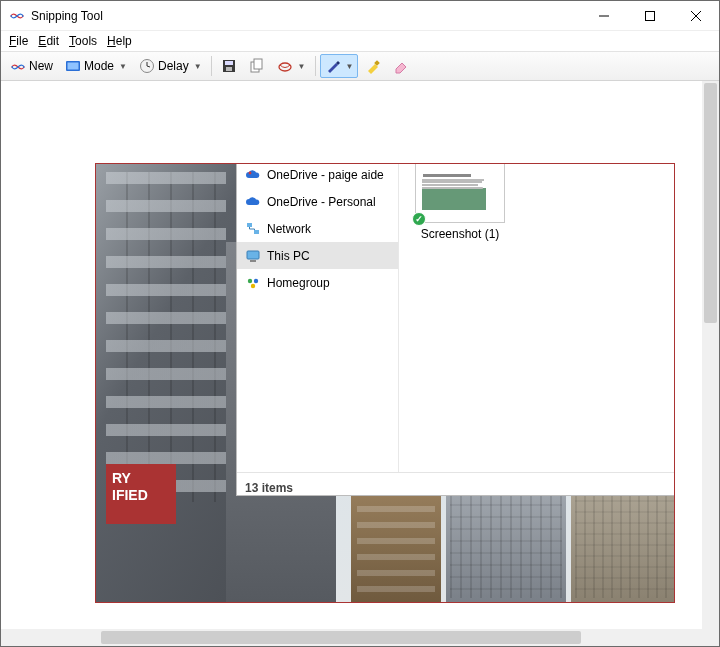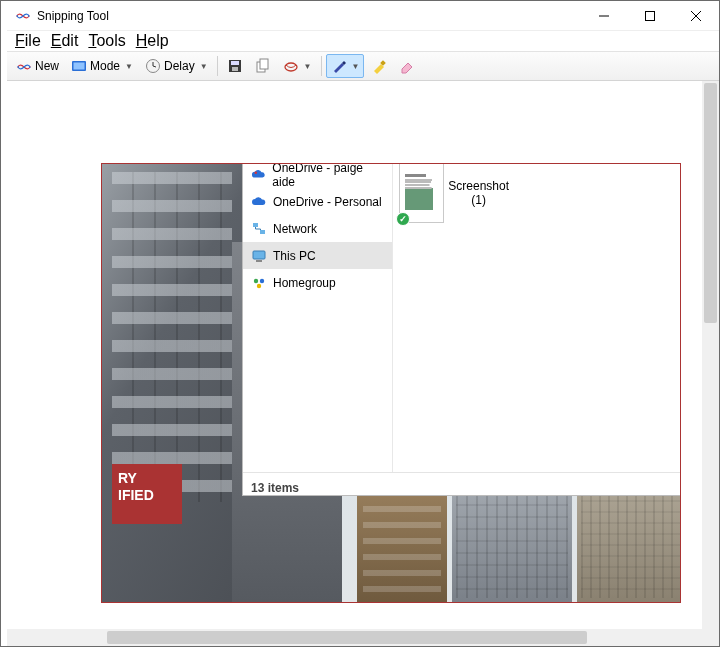--- a/index.html
+++ b/index.html
@@ -1,26 +1,26 @@
 <!DOCTYPE html>
 <html><head>
 <meta charset="utf-8">
 <style>
   * { box-sizing: border-box; margin: 0; padding: 0; }
   html, body { width: 720px; height: 647px; font-family: "Segoe UI", Tahoma, sans-serif; font-size: 12px; background: #fff; overflow: hidden; }
-  .window { width: 720px; height: 647px; border: 1px solid #6a6a6a; display: flex; flex-direction: column; background: #fff; padding-left: 6px; }
+  .window { width: 720px; height: 647px; border: 1px solid #6a6a6a; display: flex; flex-direction: column; background: #fff; }
   
   .titlebar { height: 30px; display: flex; align-items: center; background: #fff; border-bottom: 1px solid #eee; }
   .titlebar .app-icon { width: 16px; height: 16px; margin: 0 6px 0 8px; }
   .titlebar .title { flex: 1; font-size: 12px; color: #000; }
   .titlebar .win-controls { display: flex; }
   .titlebar .win-controls .ctrl { width: 46px; height: 30px; display: flex; align-items: center; justify-content: center; }
   .titlebar .win-controls .ctrl svg { width: 10px; height: 10px; }
   
-  .menubar { height: 20px; display: flex; align-items: center; padding: 0 3px; background: #fff; font-size: 16px; }
+  .menubar { height: 20px; display: flex; align-items: center; padding: 0 3px; background: #fff; font-size: 12px; }
   .menubar .menu-item { padding: 1px 5px; }
   .menubar .menu-item .ul { text-decoration: underline; }
   
   .toolbar { height: 30px; background: linear-gradient(#fcfcfc, #f0f0f0); border-top: 1px solid #e3e3e3; border-bottom: 1px solid #d4d4d4; display: flex; align-items: center; padding: 0 4px; gap: 2px; }
   .tbtn { height: 24px; display: flex; align-items: center; padding: 0 4px; border: 1px solid transparent; border-radius: 2px; gap: 3px; font-size: 12px; }
   .tbtn.active { background: #cde8ff; border-color: #7ab7f0; }
   .tbtn .ico { width: 16px; height: 16px; display: flex; align-items: center; justify-content: center; }
   .drop-arrow { font-size: 8px; color: #555; margin-left: 2px; }
   .sep { width: 1px; height: 20px; background: #d0d0d0; margin: 0 2px; }
   
@@ -28,26 +28,26 @@
   .vscroll { position: absolute; right: 0; top: 0; bottom: 17px; width: 17px; background: #f0f0f0; }
   .vscroll .thumb { position: absolute; left: 2px; right: 2px; top: 2px; height: 240px; background: #cdcdcd; border-radius: 2px; }
   .hscroll { position: absolute; left: 0; right: 17px; bottom: 0; height: 17px; background: #f0f0f0; }
   .hscroll .thumb { position: absolute; top: 2px; bottom: 2px; left: 100px; width: 480px; background: #cdcdcd; border-radius: 2px; }
   .corner { position: absolute; right: 0; bottom: 0; width: 17px; height: 17px; background: #f0f0f0; }
   .snip { position: absolute; left: 94px; top: 82px; width: 580px; height: 440px; border: 1px solid #a33; overflow: hidden; }
   
   .photo { position: absolute; inset: 0; }
   .explorer { position: absolute; left: 140px; top: -8px; right: -2px; height: 340px; background: #fff; border: 1px solid #bcbcbc; display: flex; flex-direction: column; }
   .explorer .body { flex: 1; display: flex; }
-  .nav { width: 150px; border-right: 1px solid #e8e8e8; padding-top: 4px; }
+  .nav { width: 162px; border-right: 1px solid #e8e8e8; padding-top: 4px; }
   .nav-item { height: 27px; display: flex; align-items: center; gap: 6px; padding: 0 8px; font-size: 12px; }
   .nav-item.selected { background: #e5e5e5; }
   .nav-item .nico { width: 16px; height: 16px; display: flex; align-items: center; justify-content: center; }
   .files { flex: 1; padding: 6px; display: flex; flex-wrap: wrap; align-content: flex-start; }
-  .file { width: 110px; display: flex; align-items: center; gap: 4px; font-size: 12px; text-align: center; }
+  .file { width: 110px; display: flex; flex-direction: column; align-items: center; gap: 4px; font-size: 12px; text-align: center; }
   .file .thumb { width: 90px; height: 60px; border: 1px solid #c9c9c9; background: #fff; position: relative; display: flex; align-items: center; justify-content: center; padding: 4px; }
   .file .thumb .doc { width: 100%; height: 100%; background:
      linear-gradient(#888,#888) 10% 12%/60% 3px no-repeat,
      linear-gradient(#bbb,#bbb) 10% 22%/78% 2px no-repeat,
      linear-gradient(#bbb,#bbb) 10% 28%/75% 2px no-repeat,
      linear-gradient(#bbb,#bbb) 10% 34%/70% 2px no-repeat,
      linear-gradient(#bbb,#bbb) 10% 40%/76% 2px no-repeat,
      linear-gradient(#697,#697) 10% 70%/80% 22px no-repeat,
      #fff; }
   .file .thumb .sync { position: absolute; left: -4px; bottom: -4px; width: 14px; height: 14px; border-radius: 50%; background: #2fa84f; border: 1.5px solid #fff; display:flex; align-items:center; justify-content:center; }

